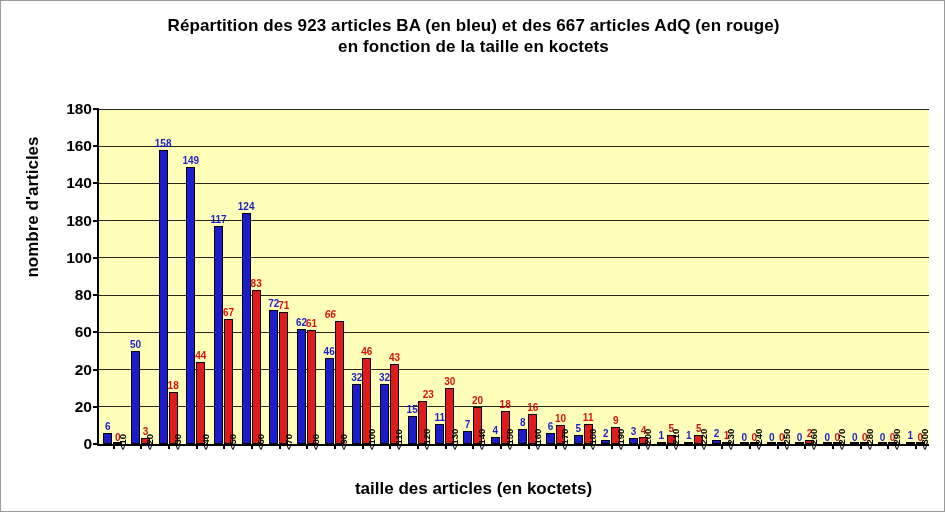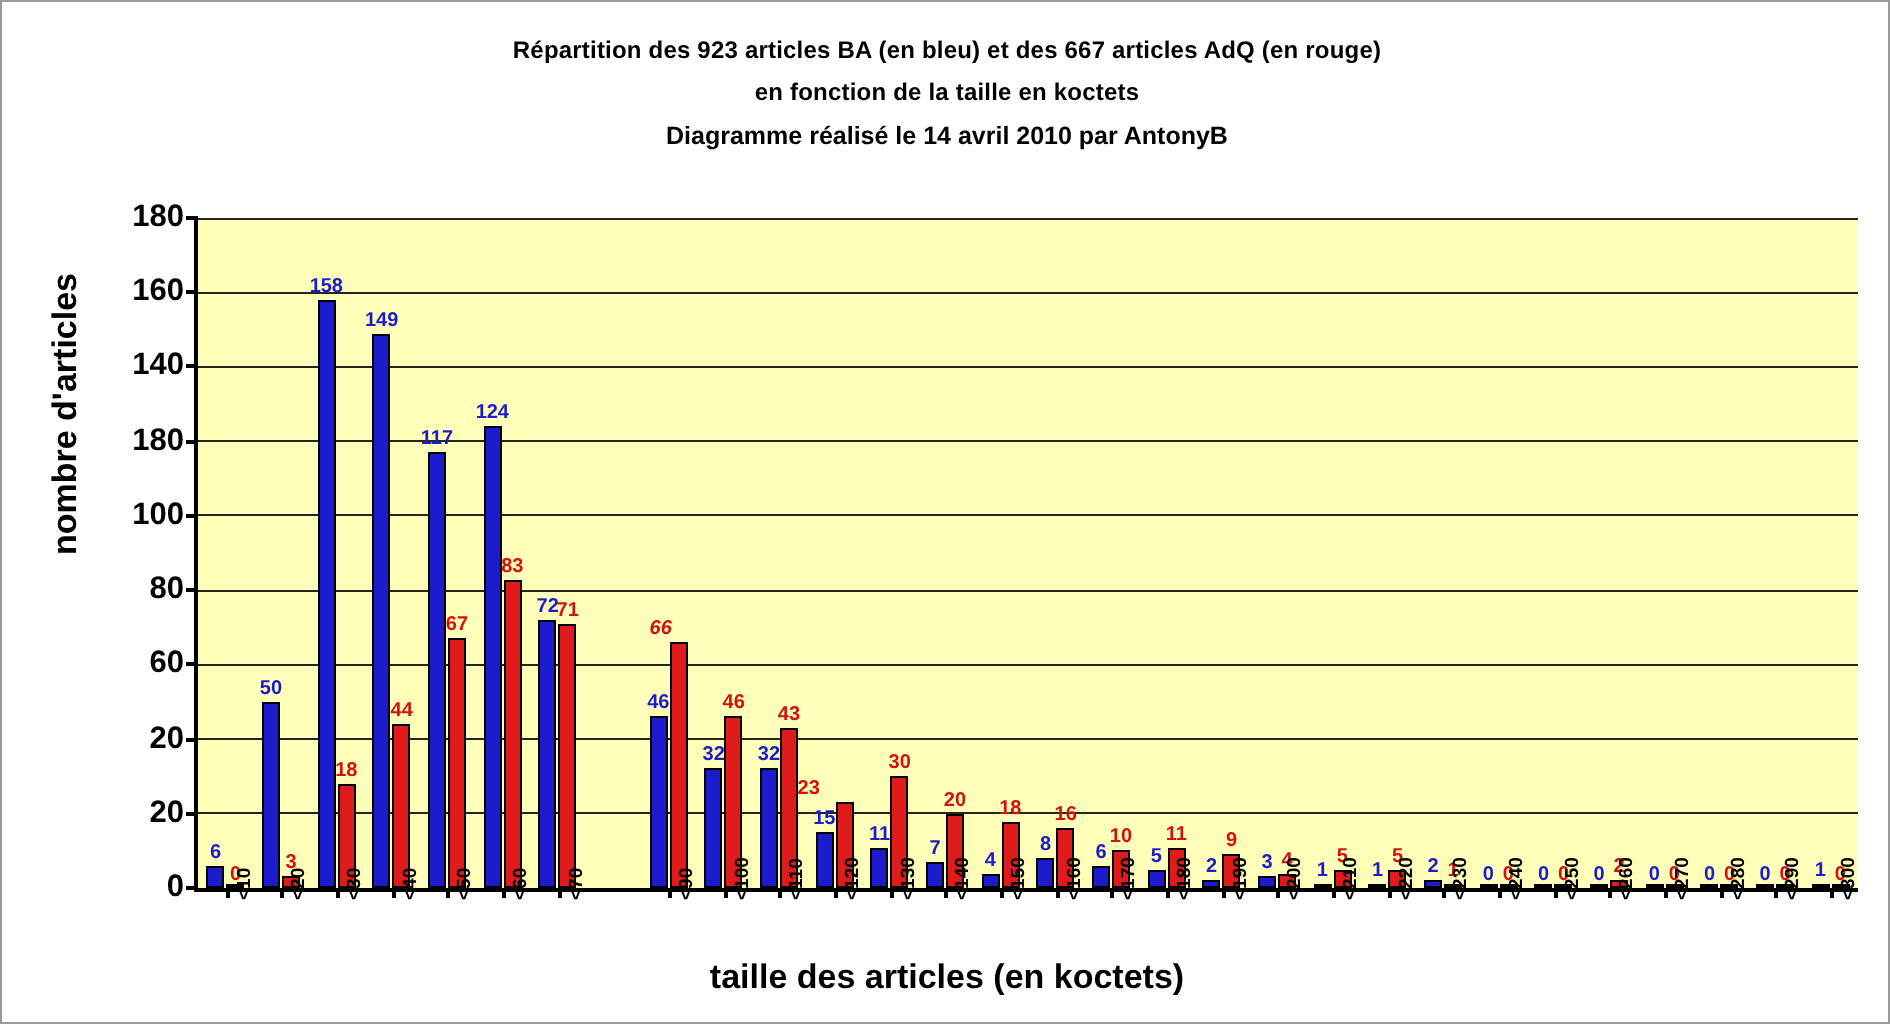--- a/index.html
+++ b/index.html
@@ -24,21 +24,21 @@
   }
   
   .title-block {
     position: absolute;
     top: 14px;
     left: 0;
     width: 945px;
     text-align: center;
   }
   .title-line {
-    font-size: 12px;
+    font-size: 17px;
     font-weight: bold;
     color: #000000;
     line-height: 21px;
     letter-spacing: 0.1px;
   }
   .subtitle-line {
     font-size: 12.5px;
     font-weight: bold;
     color: #000000;
     line-height: 19px;
@@ -150,21 +150,20 @@
   }
 </style>
 </head>
 <body>
 
 <div id="chart-root">
 
   <div class="title-block">
     <div class="title-line">Répartition des 923 articles BA (en bleu) et des 667 articles AdQ (en rouge)</div>
     <div class="title-line">en fonction de la taille en koctets</div>
-    <div class="subtitle-line">Diagramme réalisé le 14 avril 2010 par AntonyB</div>
   </div>
 
   <div class="ylabel">nombre d'articles</div>
   <div class="xlabel">taille des articles (en koctets)</div>
 
   <div id="plot">
       <div class="ytick-label" style="top: 335px;">0</div>
       <div class="ytick-mark" style="top: 334px;"></div>
       <div class="gridline" style="top: 297.278px;"></div>
       <div class="ytick-label" style="top: 297.778px;">20</div>
@@ -242,20 +241,28 @@
         <div class="xtick" style="left: 17.8333px;">&lt;60</div>
       </div>
       <div class="group" style="left: 166px; width: 27.6667px;">
         <div class="bar blue" style="width: 9px; height: 134px; left: 4.33333px;"></div>
         <div class="bar-val blue" style="bottom: 135px; left: 8.83333px; position: absolute; transform: translateX(-50%);">72</div>
         <div class="bar red" style="width: 9px; height: 132.139px; left: 14.3333px;"></div>
         <div class="bar-val red" style="bottom: 133.139px; left: 18.8333px; position: absolute; transform: translateX(-50%);">71</div>
         <div class="xtick-mark" style="left: 13.8333px;"></div>
         <div class="xtick" style="left: 17.8333px;">&lt;70</div>
       </div>
+      <div class="group" style="left: 193.667px; width: 27.6667px;">
+        <div class="bar blue" style="width: 9px; height: 115.389px; left: 4.33333px;"></div>
+        <div class="bar-val blue" style="bottom: 116.389px; left: 8.83333px; position: absolute; transform: translateX(-50%);">62</div>
+        <div class="bar red" style="width: 9px; height: 113.528px; left: 14.3333px;"></div>
+        <div class="bar-val red" style="bottom: 114.528px; left: 18.8333px; position: absolute; transform: translateX(-50%);">61</div>
+        <div class="xtick-mark" style="left: 13.8333px;"></div>
+        <div class="xtick" style="left: 17.8333px;">&lt;80</div>
+      </div>
       <div class="group" style="left: 221.333px; width: 27.6667px;">
         <div class="bar blue" style="width: 9px; height: 85.6111px; left: 4.33333px;"></div>
         <div class="bar-val blue" style="bottom: 86.6111px; left: 8.83333px; position: absolute; transform: translateX(-50%);">46</div>
         <div class="bar red" style="width: 9px; height: 122.833px; left: 14.3333px;"></div>
         <div class="bar-val red" style="bottom: 123.833px; left: 10px; position: absolute; transform: translateX(-50%); font-style: italic;">66</div>
         <div class="xtick-mark" style="left: 13.8333px;"></div>
         <div class="xtick" style="left: 17.8333px;">&lt;90</div>
       </div>
       <div class="group" style="left: 249px; width: 27.6667px;">
         <div class="bar blue" style="width: 9px; height: 59.5556px; left: 4.33333px;"></div>
@@ -270,21 +277,21 @@
         <div class="bar-val blue" style="bottom: 60.5556px; left: 8.83333px; position: absolute; transform: translateX(-50%);">32</div>
         <div class="bar red" style="width: 9px; height: 80.0278px; left: 14.3333px;"></div>
         <div class="bar-val red" style="bottom: 81.0278px; left: 18.8333px; position: absolute; transform: translateX(-50%);">43</div>
         <div class="xtick-mark" style="left: 13.8333px;"></div>
         <div class="xtick" style="left: 17.8333px;">&lt;110</div>
       </div>
       <div class="group" style="left: 304.333px; width: 27.6667px;">
         <div class="bar blue" style="width: 9px; height: 27.9167px; left: 4.33333px;"></div>
         <div class="bar-val blue" style="bottom: 28.9167px; left: 8.83333px; position: absolute; transform: translateX(-50%);">15</div>
         <div class="bar red" style="width: 9px; height: 42.8056px; left: 14.3333px;"></div>
-        <div class="bar-val red" style="bottom: 43.8056px; left: 1px; position: absolute; transform: translateX(-50%); margin-top: 28px;">23</div>
+        <div class="bar-val red" style="bottom: 43.8056px; left: 25px; position: absolute; transform: translateX(-50%); margin-top: 28px;">23</div>
         <div class="xtick-mark" style="left: 13.8333px;"></div>
         <div class="xtick" style="left: 17.8333px;">&lt;120</div>
       </div>
       <div class="group" style="left: 332px; width: 27.6667px;">
         <div class="bar blue" style="width: 9px; height: 20.4722px; left: 4.33333px;"></div>
         <div class="bar-val blue" style="bottom: 21.4722px; left: 8.83333px; position: absolute; transform: translateX(-50%);">11</div>
         <div class="bar red" style="width: 9px; height: 55.8333px; left: 14.3333px;"></div>
         <div class="bar-val red" style="bottom: 56.8333px; left: 18.8333px; position: absolute; transform: translateX(-50%);">30</div>
         <div class="xtick-mark" style="left: 13.8333px;"></div>
         <div class="xtick" style="left: 17.8333px;">&lt;130</div>

